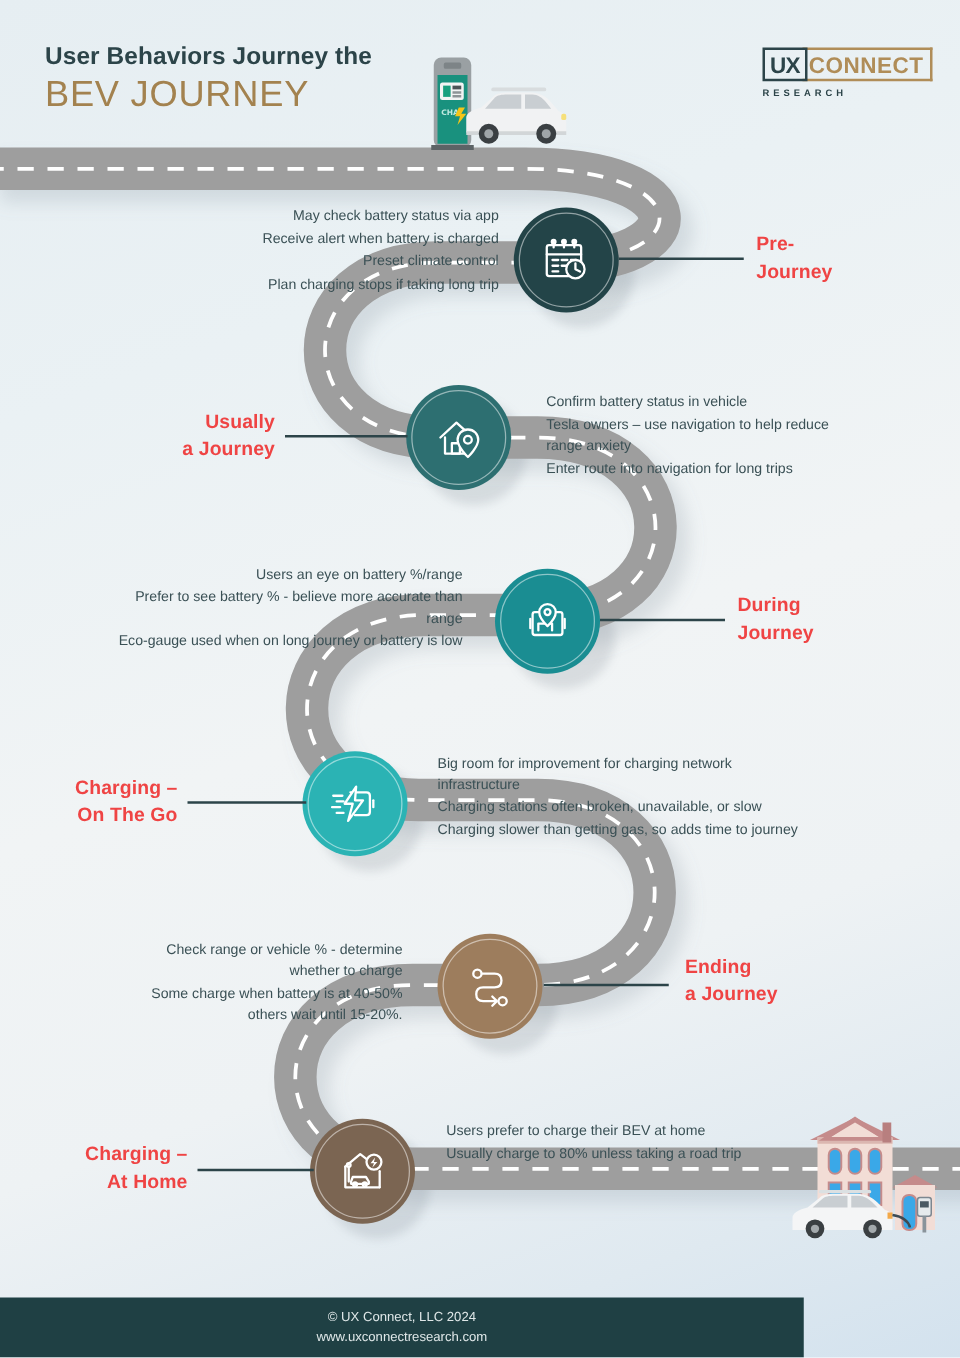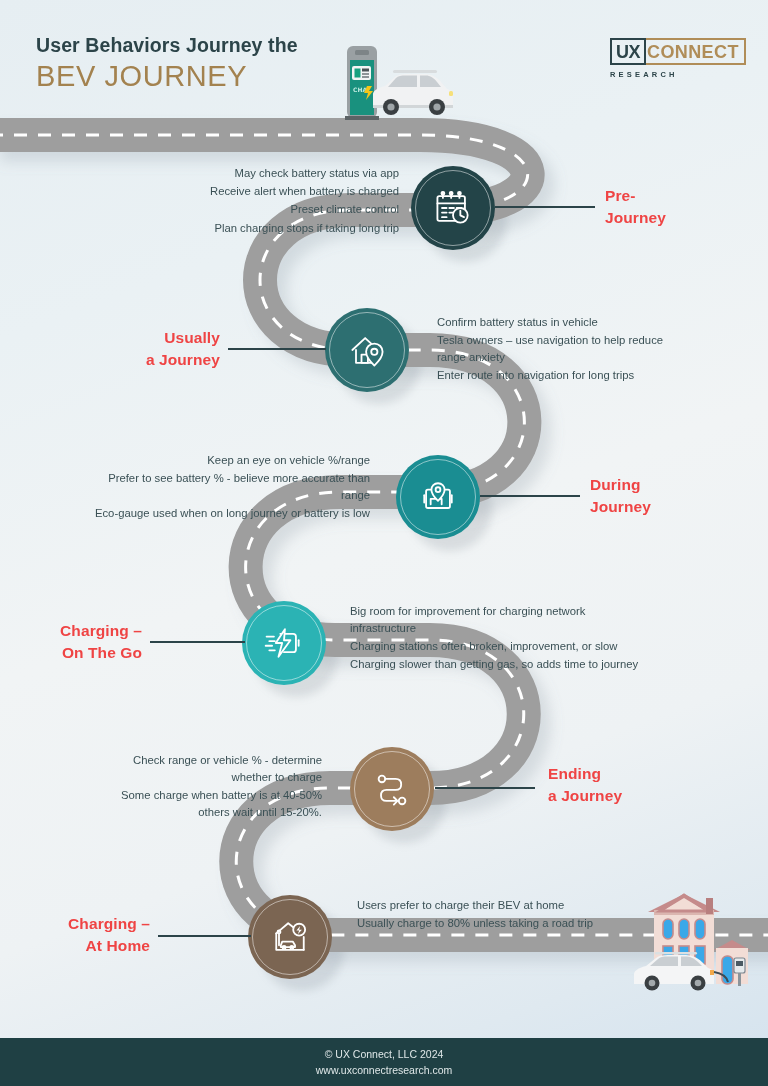--- a/index.html
+++ b/index.html
@@ -46,21 +46,21 @@
   }
 
   
   .scene-top { position: absolute; left: 333px; top: 44px; width: 122px; height: 78px; }
 
   
   .road-layer { position: absolute; left: 0; top: 0; width: 768px; height: 1086px; pointer-events: none; }
 
   
   .footer {
-    position: absolute; left: 0; bottom: 0; width: 768px; height: 48px;
+    position: absolute; left: 0; bottom: 0; width: 643px; height: 48px;
     background: #1f4044; display: flex; flex-direction: column;
     align-items: center; justify-content: center; gap: 2px;
   }
   .footer div { color: #dfe7e8; font-size: 10.5px; line-height: 1.35; }
 
   
   .node { position: absolute; width: 84px; height: 84px; }
   .node .circ {
     position: absolute; inset: 0; border-radius: 50%;
     display: flex; align-items: center; justify-content: center;
@@ -257,21 +257,21 @@
       <circle cx="24" cy="16" r="2.6"></circle>
     </svg>
   </div>
 </div>
 <div class="connector" style="left:480px; top:495px; width:100px;"></div>
 <div class="stage-label right" style="left:590px; top:474px; width:140px;">
   <div>During</div>
   <div>Journey</div>
 </div>
 <div class="bullets ralign" style="left:90px; top:452px; width:280px;">
-  <p>Keep an eye on vehicle %/range</p>
+  <p>Users an eye on battery %/range</p>
   <p>Prefer to see battery % - believe more accurate than range</p>
   <p>Eco-gauge used when on long journey or battery is low</p>
 </div>
 
 <div class="node" style="left:242px; top:601px;">
   <div class="shadow"></div>
   <div class="circ" style="background:#2bb3b4;">
     <div class="ring"></div>
     <svg viewBox="0 0 48 48" fill="none" stroke="#ffffff" stroke-width="2" stroke-linecap="round" stroke-linejoin="round">
       <path d="M20 14 L34 14 C36 14 37 15 37 17 L37 31 C37 33 36 34 34 34 L24 34"></path>
@@ -284,21 +284,21 @@
     </svg>
   </div>
 </div>
 <div class="connector" style="left:150px; top:641px; width:95px;"></div>
 <div class="stage-label left" style="left:0px; top:620px; width:142px; text-align:right;">
   <div>Charging –</div>
   <div>On The Go</div>
 </div>
 <div class="bullets lalign" style="left:350px; top:603px; width:292px;">
   <p>Big room for improvement for charging network infrastructure</p>
-  <p>Charging stations often broken, improvement, or slow</p>
+  <p>Charging stations often broken, unavailable, or slow</p>
   <p>Charging slower than getting gas, so adds time to journey</p>
 </div>
 
 <div class="node" style="left:350px; top:747px;">
   <div class="shadow"></div>
   <div class="circ" style="background:#9d7d5d;">
     <div class="ring"></div>
     <svg viewBox="0 0 48 48" fill="none" stroke="#ffffff" stroke-width="2" stroke-linecap="round" stroke-linejoin="round">
       <circle cx="13" cy="13" r="3.6"></circle>
       <path d="M17 13 L28 13 C32 13 34 15.5 34 19 C34 22.5 32 25 28 25 L18 25 C14 25 12 27.5 12 31 C12 34.5 14 37 18 37 L29 37"></path>

